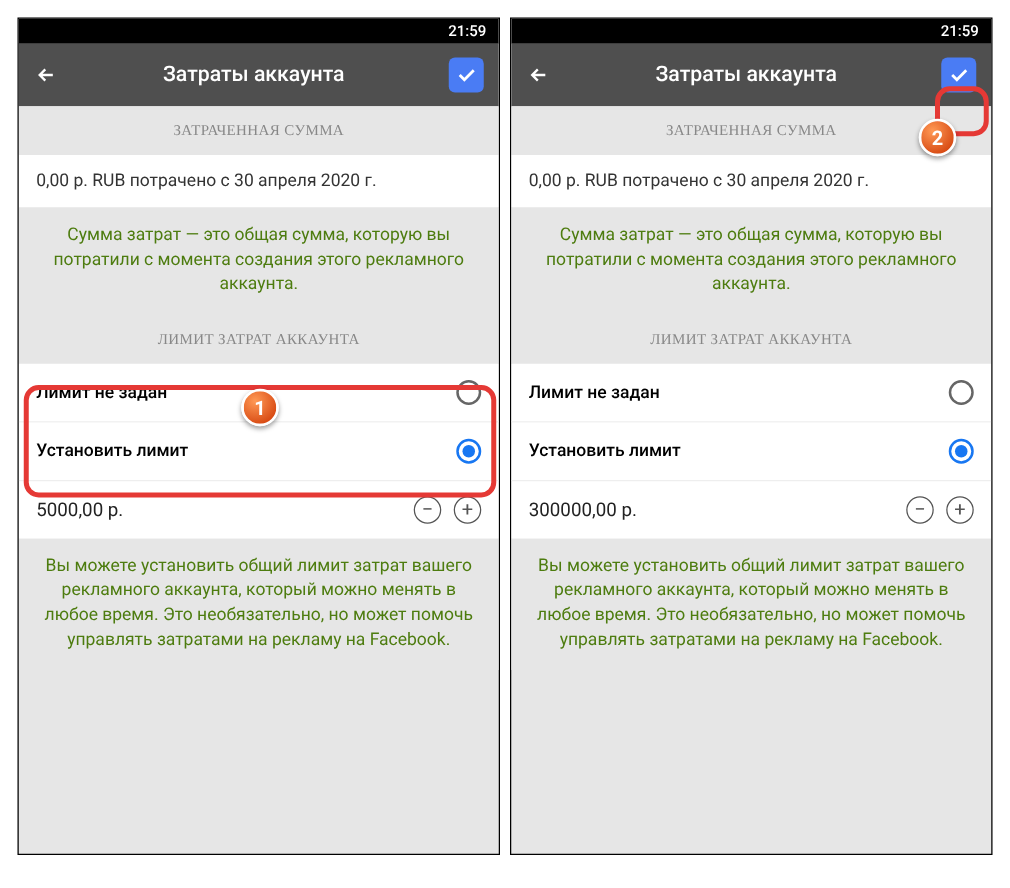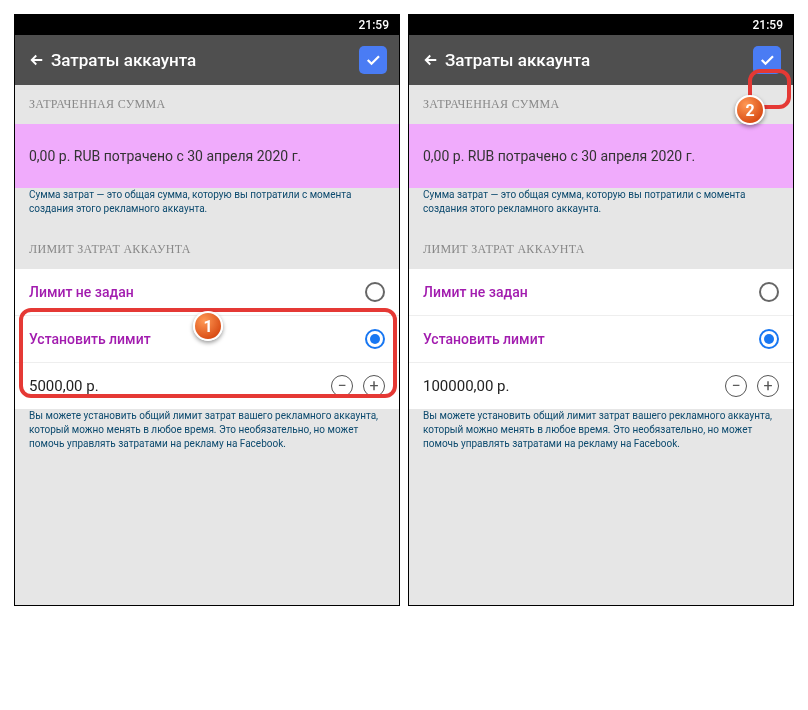--- a/index.html
+++ b/index.html
@@ -5,25 +5,26 @@
     * { margin: 0; padding: 0; box-sizing: border-box; }
     body {
       font-family: -apple-system, BlinkMacSystemFont, "Segoe UI", Roboto, sans-serif;
       background: #fff;
       display: flex;
       gap: 8px;
       padding: 14px;
     }
     .phone {
       width: 388px;
-      height: 592px;
+      height: 670px;
       background: #e6e6e6;
       border: 1px solid #000;
       position: relative;
       overflow: hidden;
+      text-align: center;
     }
     .statusbar {
       background: #000;
       color: #fff;
       height: 20px;
       display: flex;
       justify-content: flex-end;
       align-items: center;
       padding: 0 10px;
       font-size: 12px;
@@ -64,43 +65,43 @@
     .section-header {
       padding: 12px 14px;
       font-size: 12px;
       color: #888;
       font-weight: 500;
       letter-spacing: 0.3px;
       background: #e6e6e6;
       font-family: Liberation Serif, serif;
     }
     .white-row {
-      background: #f0abfc;
-      padding: 24px 14px;
+      background: #ffffff;
+      padding: 13px 14px;
       font-size: 14px;
       color: #333;
       display: flex;
       align-items: center;
       justify-content: space-between;
     }
     .desc-text {
-      padding: 0 14px 14px;
-      font-size: 10px;
-      color: #0c4a6e;
+      padding: 13px 14px 14px;
+      font-size: 14px;
+      color: #4d7c0f;
       line-height: 1.4;
       background: #e6e6e6;
     }
     .radio-row {
       background: #fff;
       padding: 13px 14px;
       display: flex;
       align-items: center;
       justify-content: space-between;
       font-size: 14px;
-      color: #a21caf;
+      color: #000000;
       font-weight: 500;
       border-bottom: 1px solid #eee;
       cursor: pointer;
       gap: 44px;
     }
     .radio-outer {
       width: 20px;
       height: 20px;
       border: 2px solid #666;
       border-radius: 50%;
@@ -258,21 +259,21 @@
     <span>Лимит не задан</span>
     <div class="radio-outer"></div>
   </div>
   <div class="radio-row">
     <span>Установить лимит</span>
     <div class="radio-outer selected">
       <div class="radio-inner"></div>
     </div>
   </div>
   <div class="stepper-row">
-    <span>100000,00 р.</span>
+    <span>300000,00 р.</span>
     <div class="stepper-buttons">
       <div class="circle-btn">−</div>
       <div class="circle-btn">+</div>
     </div>
   </div>
   <div class="desc-text">Вы можете установить общий лимит затрат вашего рекламного аккаунта, который можно менять в любое время. Это необязательно, но может помочь управлять затратами на рекламу на Facebook.</div>
 
   <div class="highlight-red highlight2"></div>
   <div class="marker marker2">2</div>
 </div>

